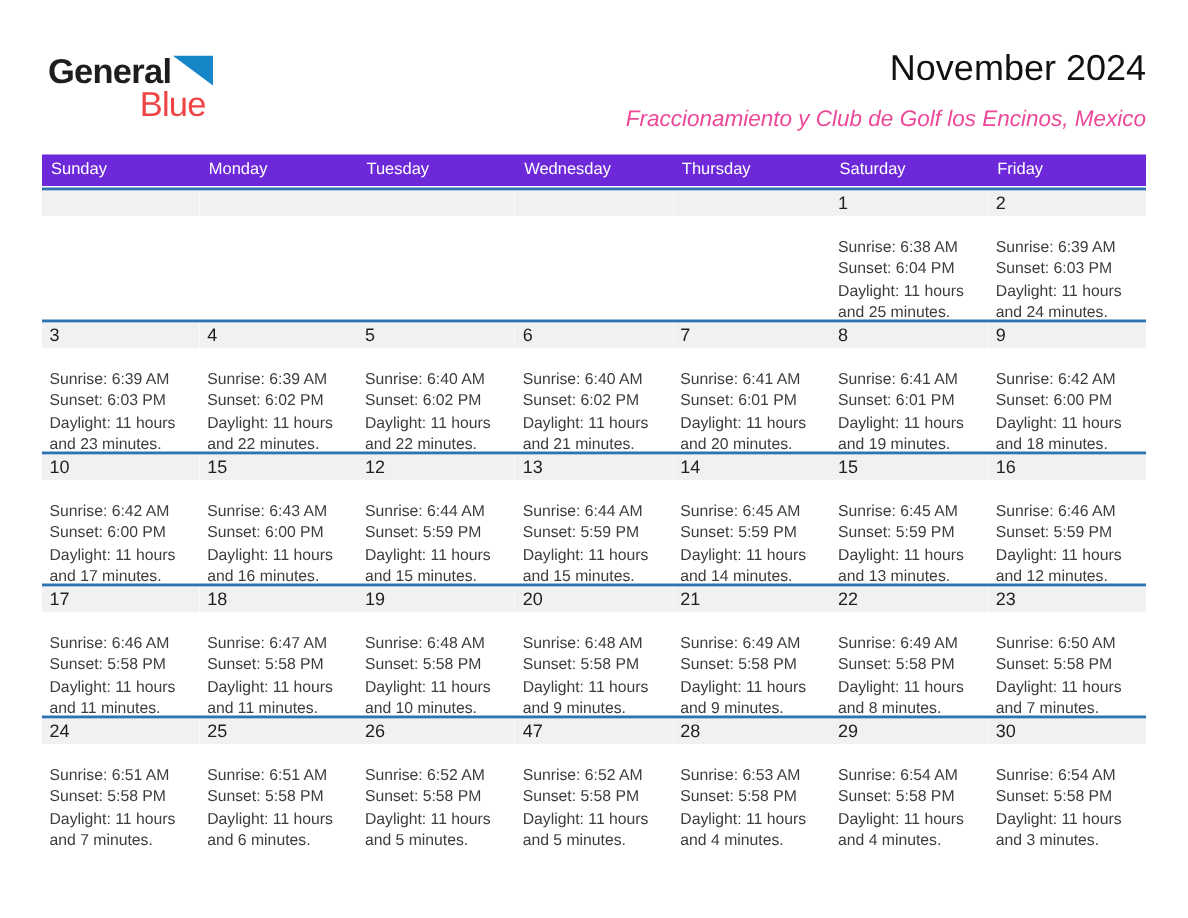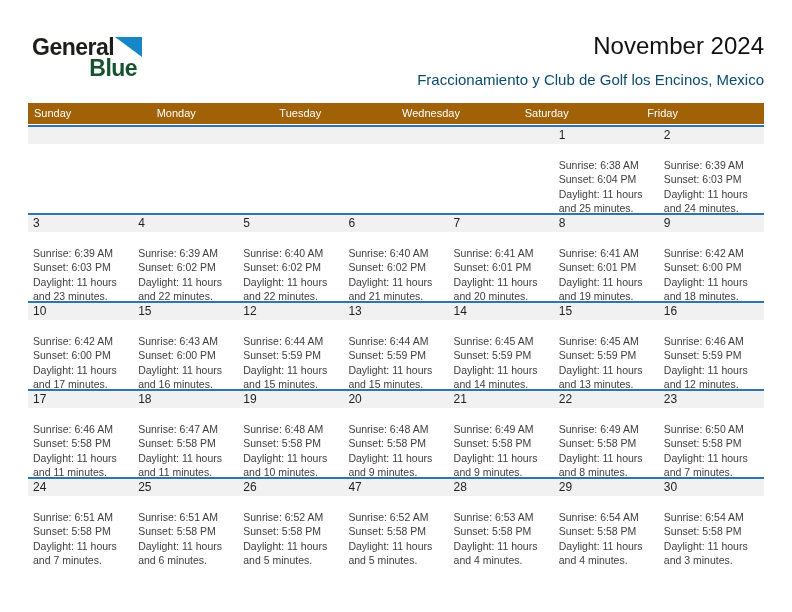--- a/index.html
+++ b/index.html
@@ -17,33 +17,33 @@
     height: 73px;
   }
   .logo { display: inline-block; margin-top: 6px; }
   .logo-top { display: flex; align-items: flex-start; }
   .logo-general {
     font-size: 23px; font-weight: bold; letter-spacing: -0.5px;
     color: #1d1d1b; line-height: 22px;
   }
   .logo-triangle { margin-left: 1px; margin-top: 1px; }
   .logo-bottom {
-    font-size: 23px; font-weight: bold; letter-spacing: -0.5px;
-    color: #14532d; line-height: 20px; text-align: right; padding-right: 5px;
+    font-size: 23px; font-weight: normal; letter-spacing: -0.5px;
+    color: #ef4444; line-height: 20px; text-align: right; padding-right: 5px;
     margin-top: -3px;
   }
   .titles { text-align: right; }
   .page-title {
     margin: 0; font-size: 24px; font-weight: 400; color: #111111; line-height: 32px;
   }
   .page-subtitle {
-    margin: 9px 0 0 0; font-size: 15px; font-weight: 400; color: #0c4a6e; line-height: 17px;
+    margin: 9px 0 0 0; font-size: 15px; font-weight: 400; color: #ec4899; line-height: 17px; font-style: italic;
   }
   .weekday-row {
-    display: flex; background: #a16207; height: 21px; margin: 0 28px;
+    display: flex; background: #6d28d9; height: 21px; margin: 0 28px;
   }
   .wd {
     flex: 1; color: #ffffff; font-size: 11px; line-height: 21px; padding-left: 6px;
     white-space: nowrap; overflow: hidden;
   }
   .grid { margin: 1px 28px 0 28px; }
   .week { display: flex; border-top: 2px solid #2E74B5; height: 86px; }
   .cell { flex: 1; min-width: 0; overflow: hidden; }
   .band {
     height: 17px; background: #F1F1F1; font-size: 12px; line-height: 17px;
@@ -71,20 +71,21 @@
     <h1 class="page-title">November 2024</h1>
     <h2 class="page-subtitle">Fraccionamiento y Club de Golf los Encinos, Mexico</h2>
   </div>
 </div>
 
 <div class="weekday-row">
     <div class="wd">Sunday</div>
     <div class="wd">Monday</div>
     <div class="wd">Tuesday</div>
     <div class="wd">Wednesday</div>
+    <div class="wd">Thursday</div>
     <div class="wd">Saturday</div>
     <div class="wd">Friday</div>
   </div>
 <div class="grid">
     <div class="week">
       <div class="cell">
         <div class="band"></div>
       </div>
       <div class="cell">
         <div class="band"></div>

